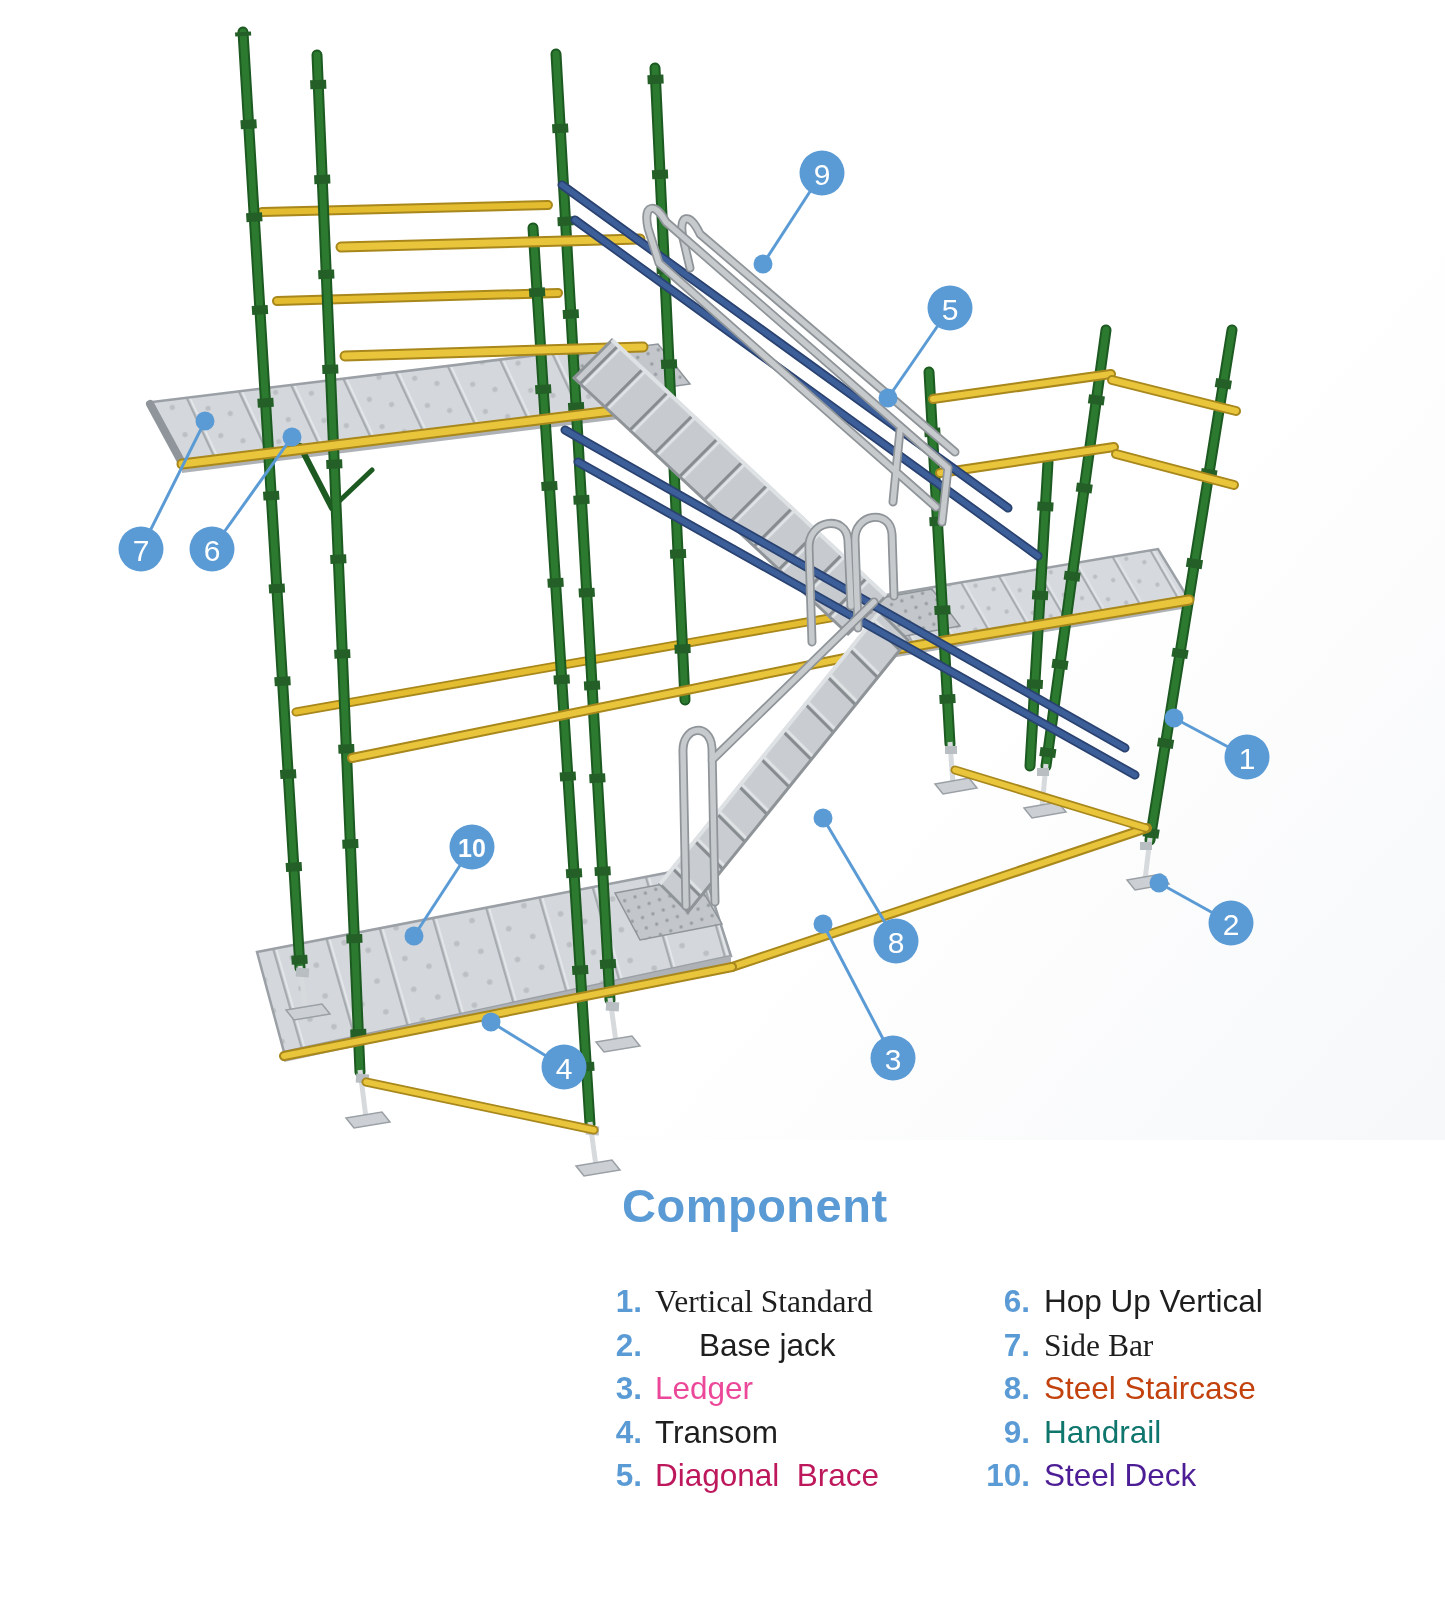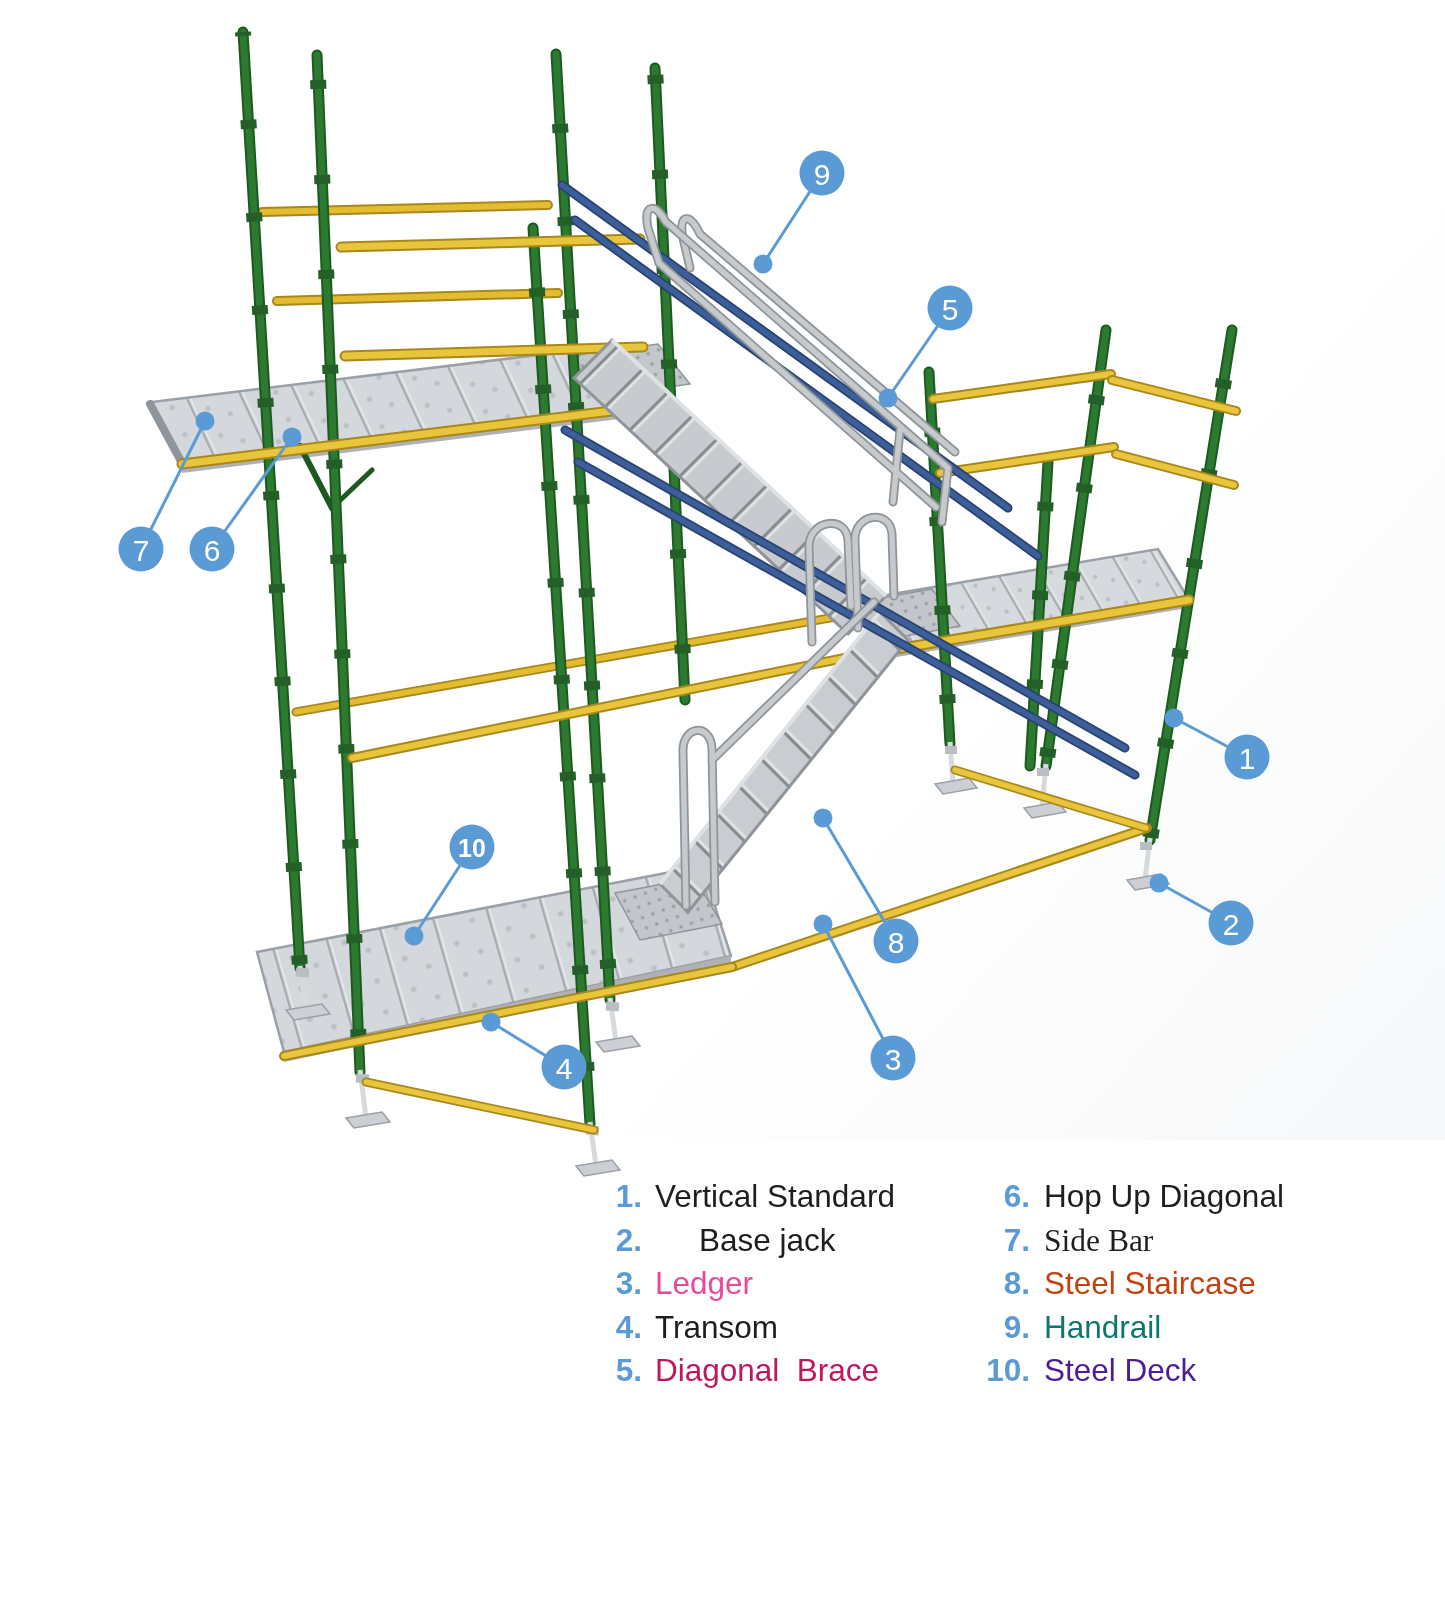--- a/index.html
+++ b/index.html
@@ -312,25 +312,26 @@
         <g>
           <line x1="472" y1="847" x2="414" y2="936" class="callout-line" stroke="#5b9bd5"></line>
           <circle cx="414" cy="936" r="9.5" fill="#5b9bd5"></circle>
           <circle cx="472" cy="847" r="22.5" fill="#5b9bd5"></circle>
           <text x="472" y="848" class="callout-num" dominant-baseline="central" fill="#ffffff" font-size="25" font-weight="bold">10</text>
         </g>
       </g>
 </svg>
 
 <div class="legend">
+  <h2 style="color: rgb(91, 155, 213);">Component</h2>
   <div class="cols">
     <ul class="col-0" id="legend-col-0">
           <li>
             <span class="num" style="color: rgb(91, 155, 213);">1.</span>
-            <span class="lbl" style="color: rgb(30, 30, 30);">Vertical Standard</span>
+            <span class="lbl" style="color: rgb(30, 30, 30); font-family: Liberation Serif, serif;">Vertical Standard</span>
           </li>
           <li>
             <span class="num" style="color: rgb(91, 155, 213);">2.</span>
             <span class="lbl" style="color: rgb(30, 30, 30); margin-left: 44px;">Base jack</span>
           </li>
           <li>
             <span class="num" style="color: rgb(91, 155, 213);">3.</span>
             <span class="lbl" style="color: #ec4899;">Ledger</span>
           </li>
           <li>
@@ -338,21 +339,21 @@
             <span class="lbl" style="color: rgb(30, 30, 30);">Transom</span>
           </li>
           <li>
             <span class="num" style="color: rgb(91, 155, 213);">5.</span>
             <span class="lbl" style="color: #be185d;">Diagonal  Brace</span>
           </li>
         </ul>
     <ul class="col-1" id="legend-col-1">
           <li>
             <span class="num" style="color: rgb(91, 155, 213);">6.</span>
-            <span class="lbl" style="color: rgb(30, 30, 30);">Hop Up Diagonal</span>
+            <span class="lbl" style="color: rgb(30, 30, 30);">Hop Up Vertical</span>
           </li>
           <li>
             <span class="num" style="color: rgb(91, 155, 213);">7.</span>
             <span class="lbl" style="color: rgb(30, 30, 30); font-family: Liberation Serif, serif;">Side Bar</span>
           </li>
           <li>
             <span class="num" style="color: rgb(91, 155, 213);">8.</span>
             <span class="lbl" style="color: #c2410c;">Steel Staircase</span>
           </li>
           <li>

